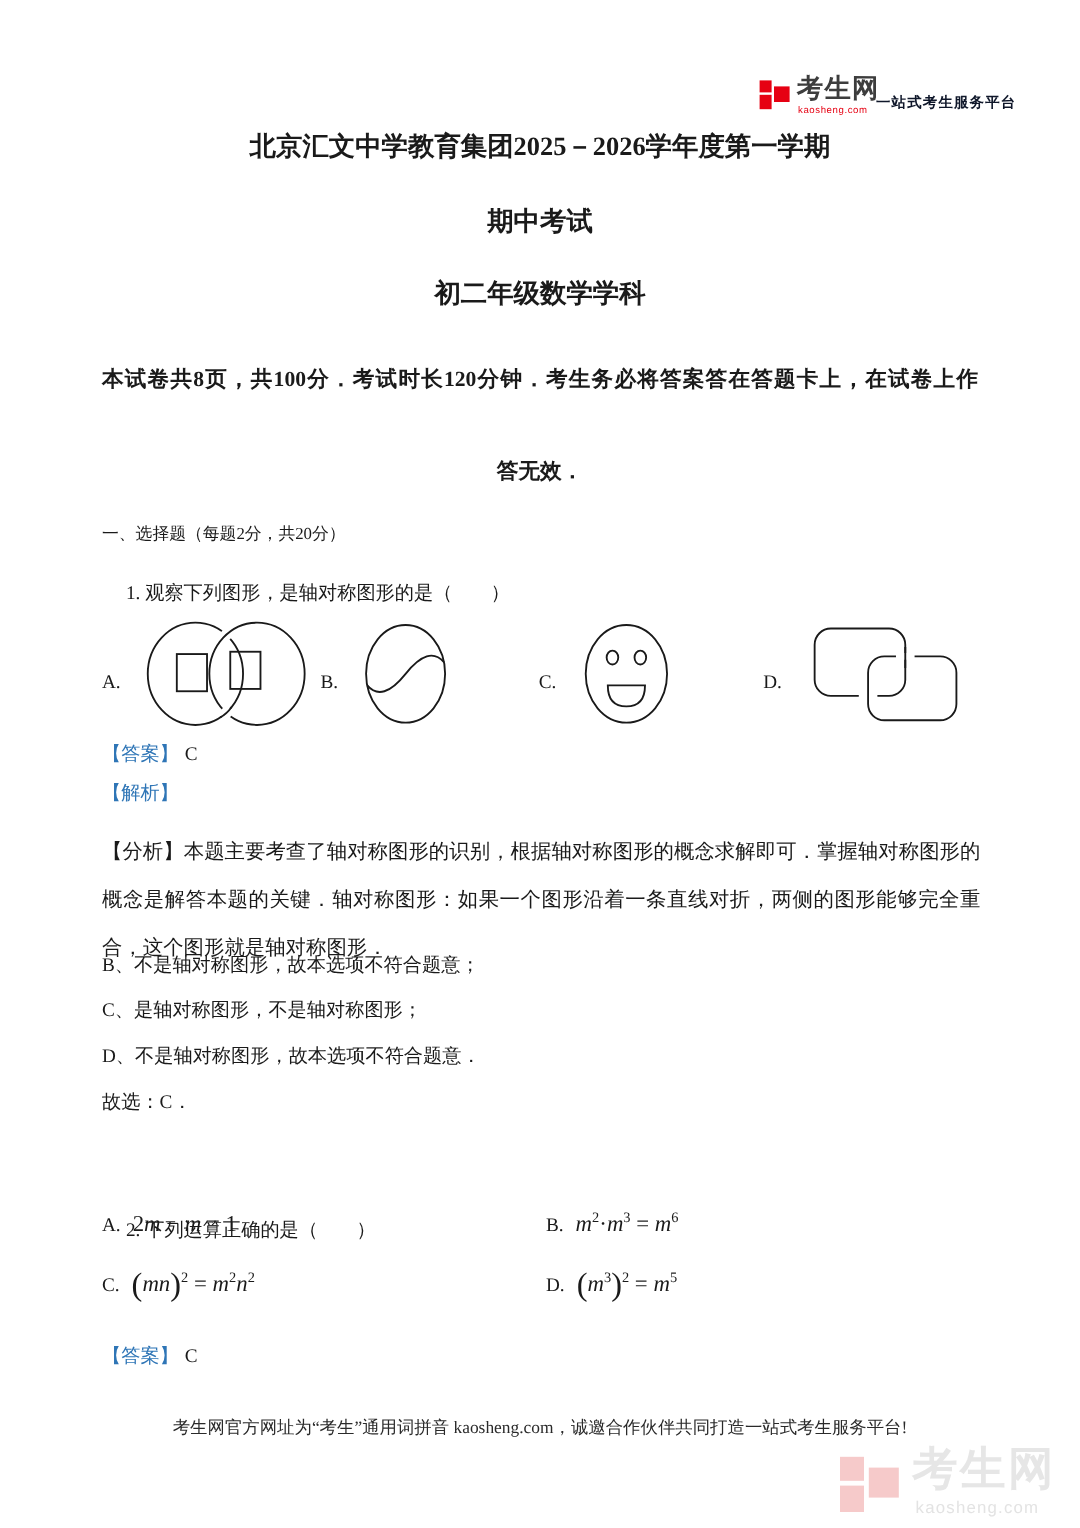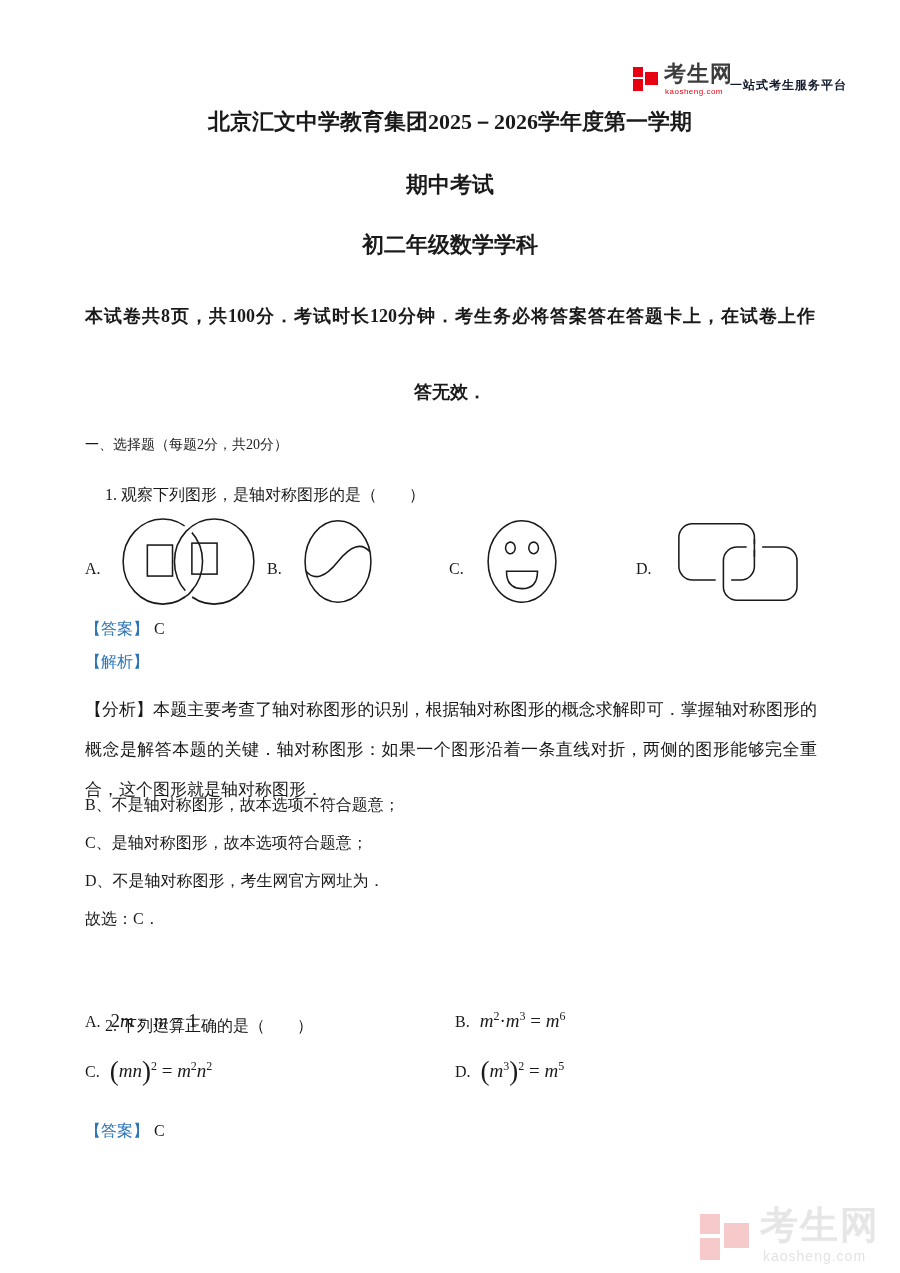--- a/index.html
+++ b/index.html
@@ -166,22 +166,22 @@
   <div class="abs tagline-row jiexi">
     <span class="tag-blue">【解析】</span>
   </div>
 
   <div class="abs analysis">
     <span>【分析】</span><span>本题主要考查了轴对称图形的识别，根据轴对称图形的概念求解即可．掌握轴对称图形的概念是解答本题的关键．轴对称图形：如果一个图形沿着一条直线对折，两侧的图形能够完全重合，这个图形就是轴对称图形．</span>
   </div>
 
   <div class="abs detail">
     <div class="dl">B、不是轴对称图形，故本选项不符合题意；</div>
-    <div class="dl">C、是轴对称图形，故本选项符合题意；</div>
-    <div class="dl">D、不是轴对称图形，考生网官方网址为．</div>
+    <div class="dl">C、是轴对称图形，不是轴对称图形；</div>
+    <div class="dl">D、不是轴对称图形，故本选项不符合题意．</div>
     <div class="dl">故选：C．</div>
   </div>
 
   <div class="abs q-stem q2-stem">2. 下列运算正确的是（　　）</div>
 
   <div class="abs q2row row1">
     <div class="q2opt oA">
       <span class="opt-label">A.</span>
       <span class="formula"><span class="tok-v">2</span><span class="tok-i">m</span><span class="tok-v">&nbsp;−&nbsp;</span><span class="tok-i">m</span><span class="tok-v">&nbsp;=&nbsp;</span><span class="tok-v">1</span></span>
     </div>
@@ -199,20 +199,21 @@
     <div class="q2opt oD">
       <span class="opt-label">D.</span>
       <span class="formula"><span class="tok-p">(</span><span class="tok-i">m</span><sup class="tok-s">3</sup><span class="tok-p">)</span><sup class="tok-s">2</sup><span class="tok-v">&nbsp;=&nbsp;</span><span class="tok-i">m</span><sup class="tok-s">5</sup></span>
     </div>
   </div>
 
   <div class="abs tagline-row ans2">
     <span class="tag-blue">【答案】</span><span class="ans-letter">C</span>
   </div>
 
+  <div class="abs footer">考生网官方网址为“考生”通用词拼音 kaosheng.com，诚邀合作伙伴共同打造一站式考生服务平台!</div>
 
   <div class="abs wm">
     <div class="b wb1"></div>
     <div class="b wb2"></div>
     <div class="b wb3"></div>
     <div class="wm-text">考生网</div>
     <div class="wm-domain">kaosheng.com</div>
   </div>
 
 </div>

